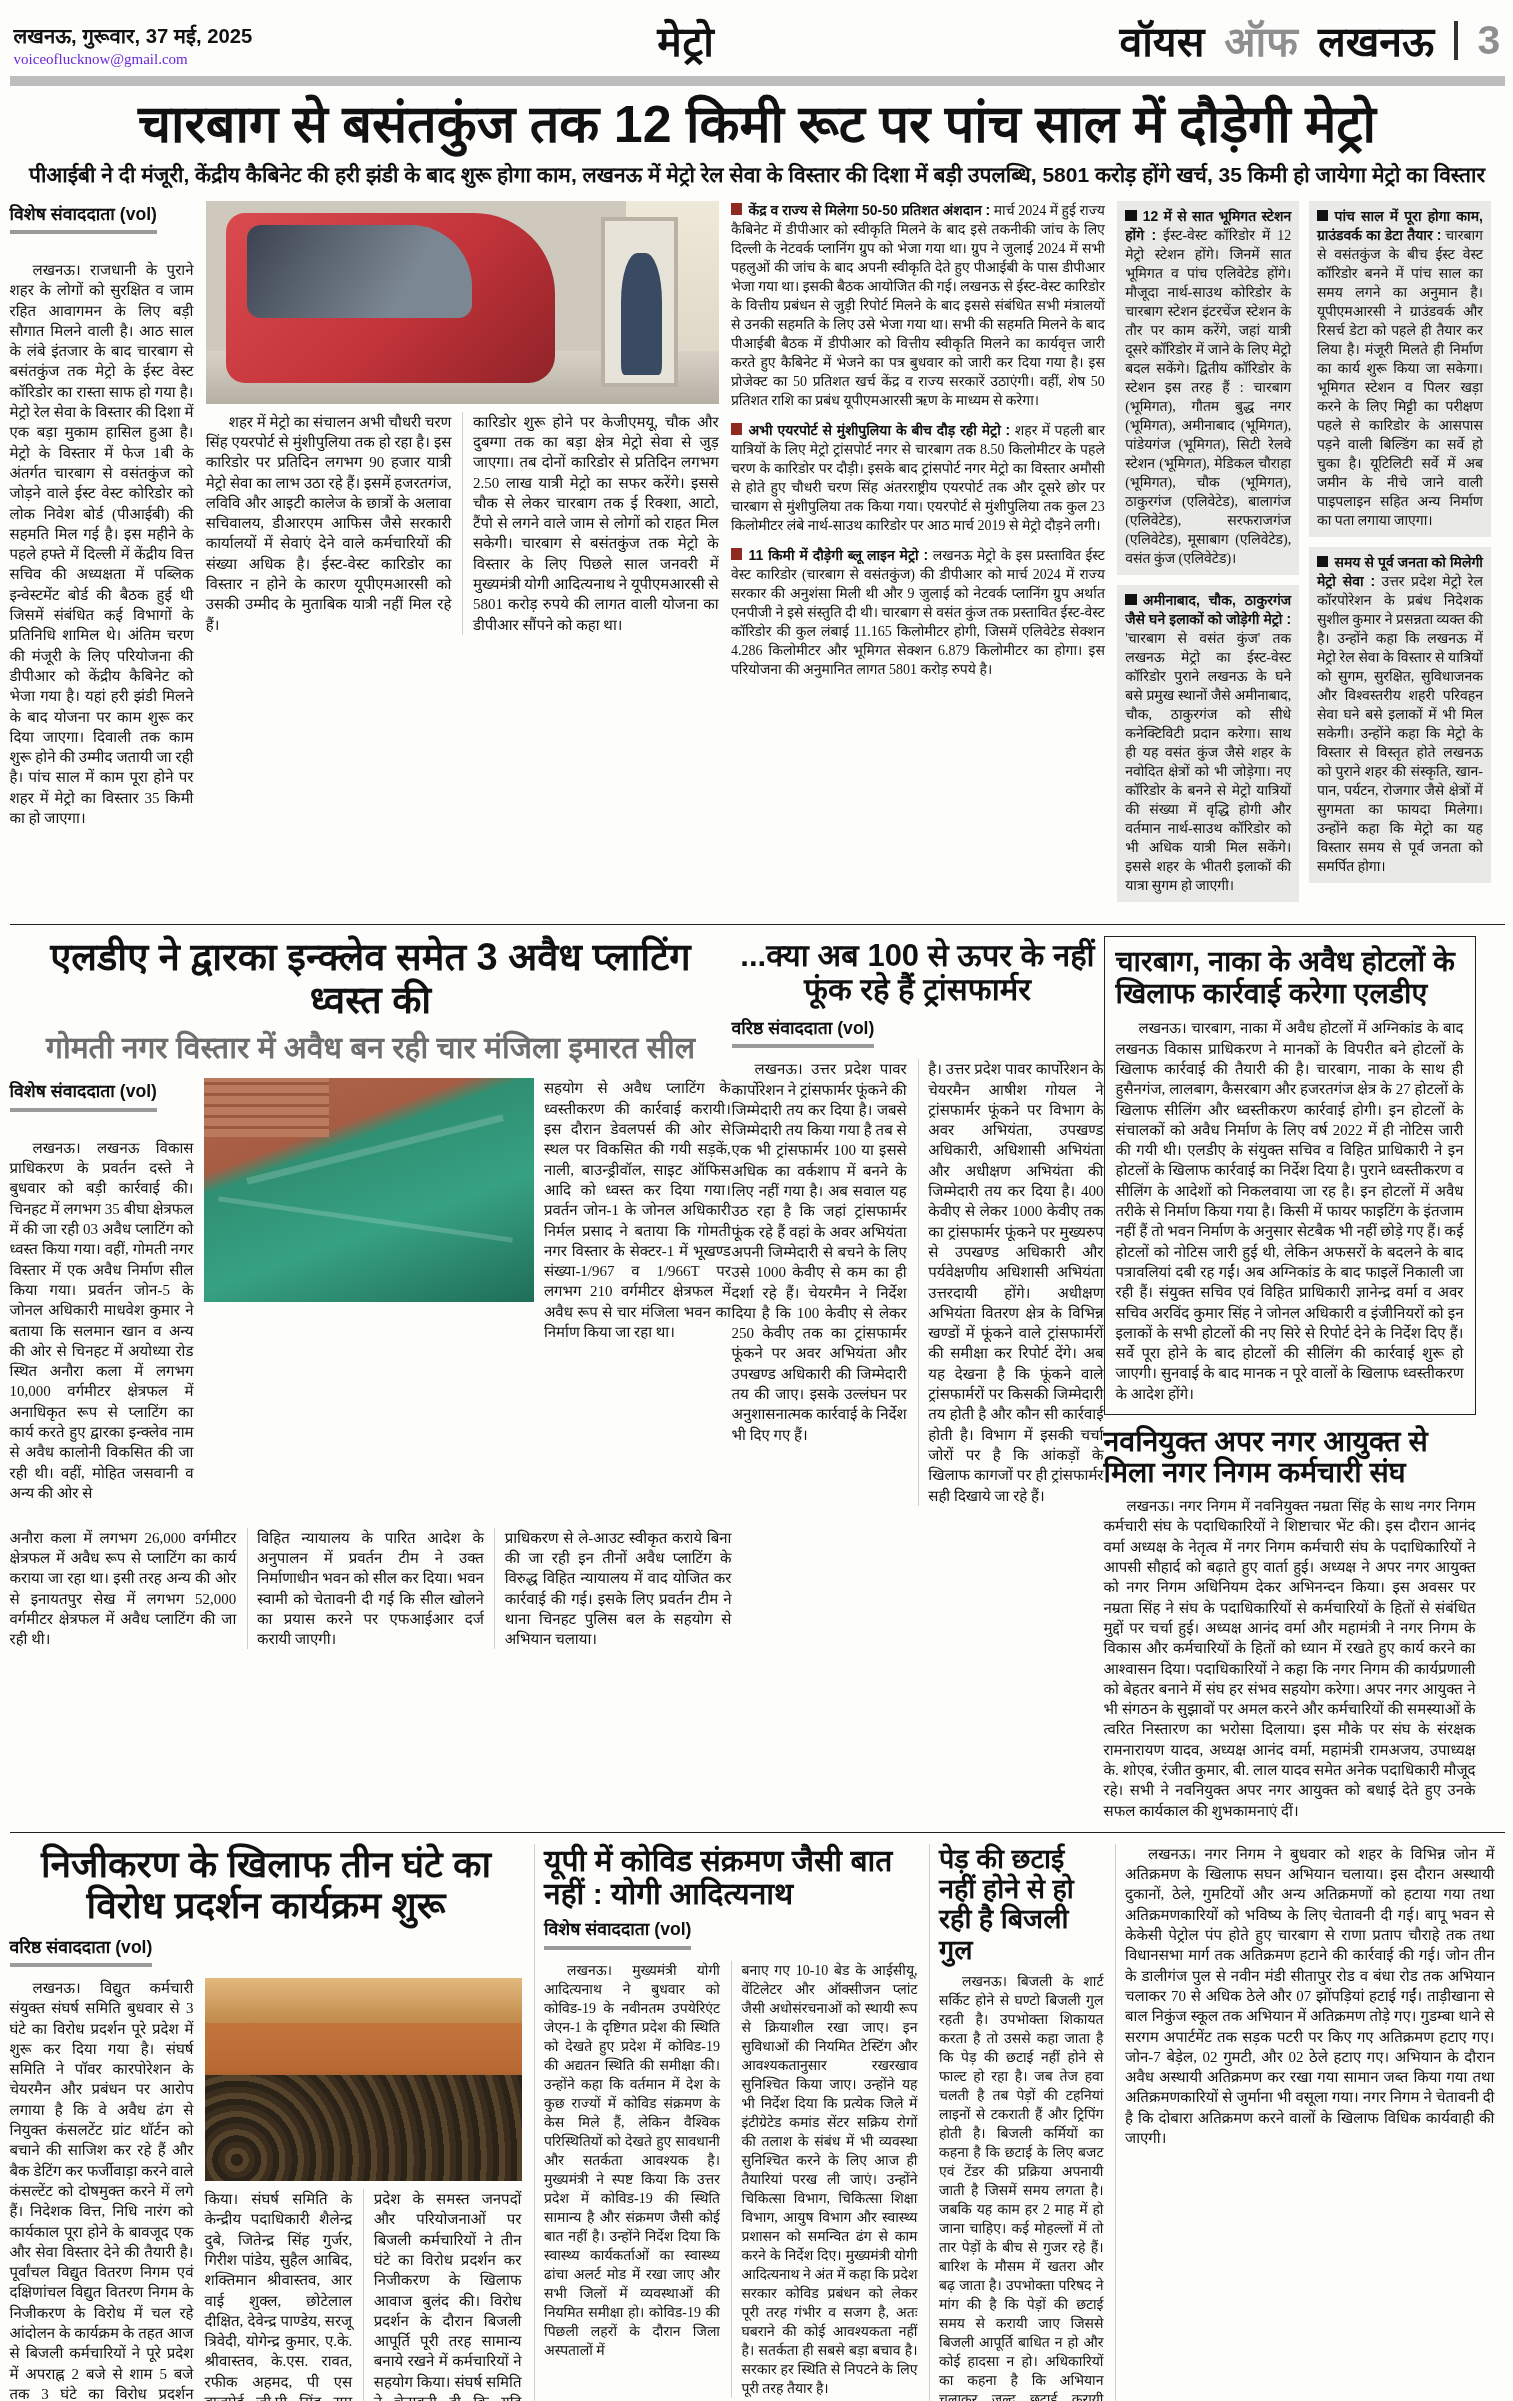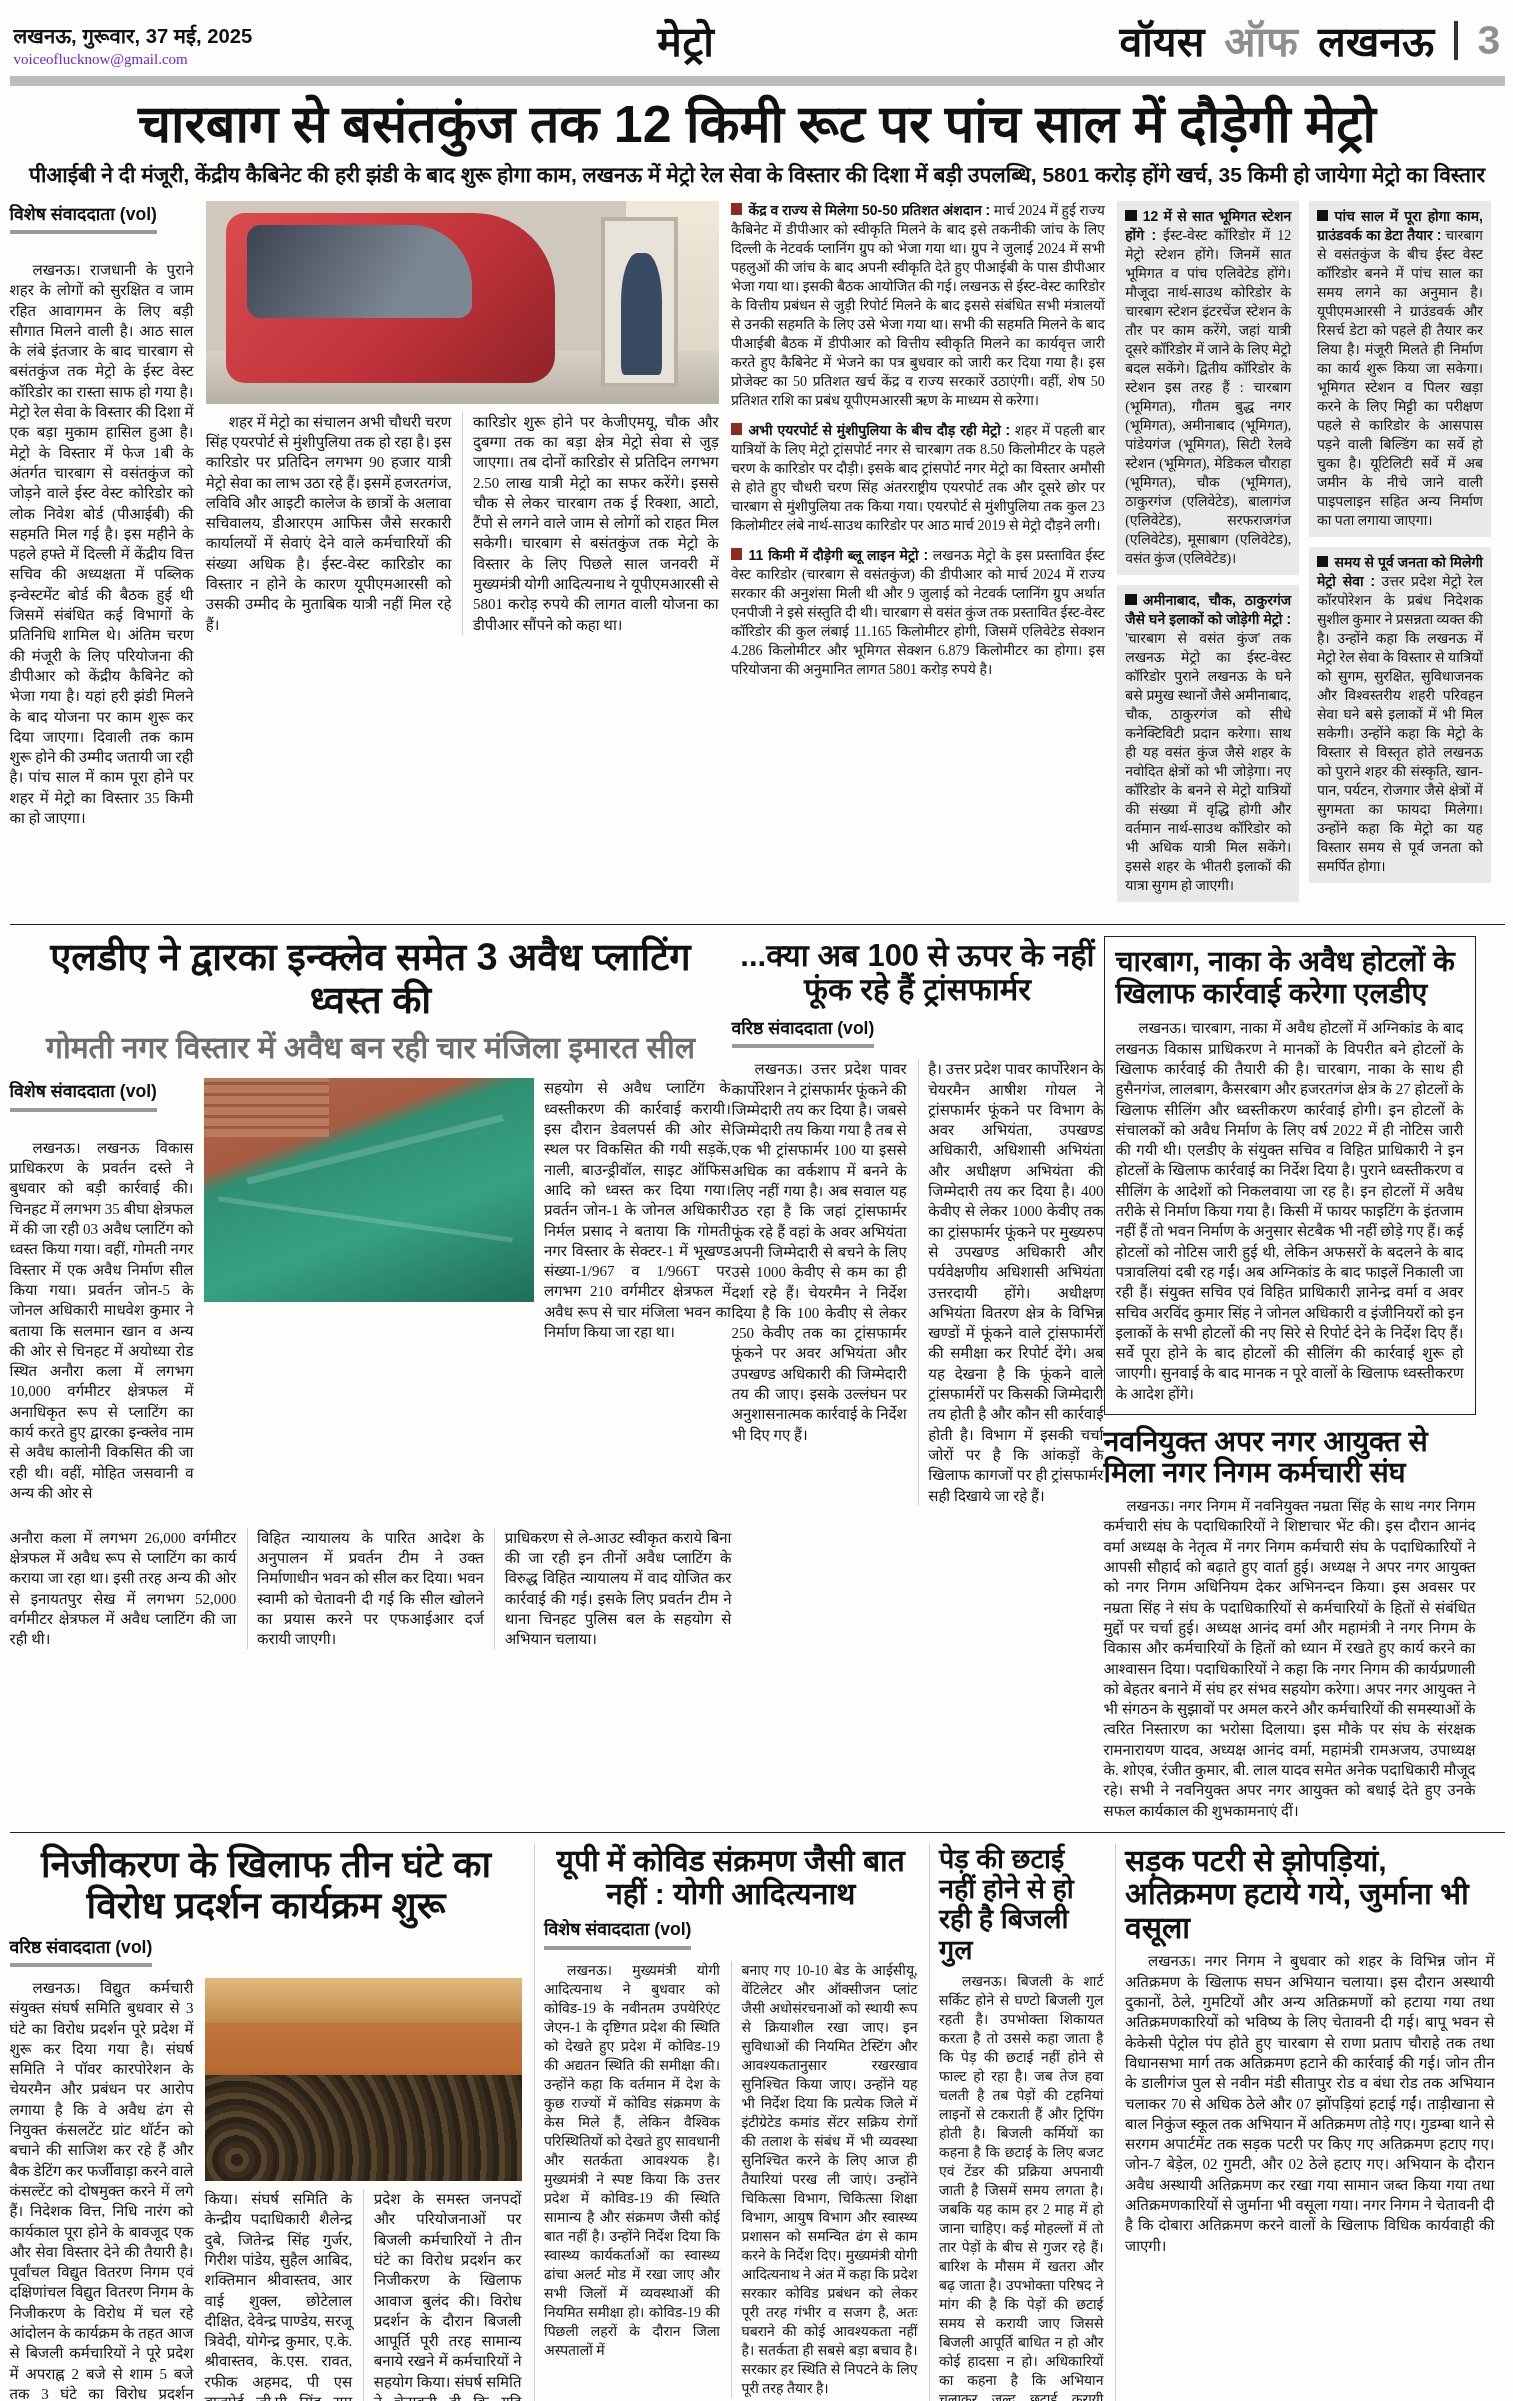--- a/index.html
+++ b/index.html
@@ -64,21 +64,21 @@
   .lda-below{display:flex;gap:10.2px;margin-top:9.5px;}
   .lda-below > div{flex:1;}
   .tr-hl{font-size:31px;text-align:center;margin:2.7px 0 6.8px 0;}
   .hotel-box{border:1.4px solid #222;padding:9.5px 11px;margin-bottom:11px;}
   .hotel-hl{font-size:28.5px;margin:0 0 8.1px 0;}
   .un-hl{font-size:28.5px;margin:4.1px 0 6.8px 0;}
   
   .c-grid{display:grid;grid-template-columns:513px 384px 175px 380px;gap:11px;padding:11px 0 12.2px 0;border-bottom:1.4px solid #222;}
   .nj-hl{font-size:37px;margin:0 0 6.8px 0;}
   .nj-row{display:grid;grid-template-columns:184px 317px;gap:11px;}
-  .cv-hl{font-size:30px;text-align:center;margin:0 0 5.4px 0;}
+  .cv-hl{font-size:30px;text-align:left;margin:0 0 5.4px 0;}
   .pd-hl{font-size:27px;margin:0 0 6.8px 0;}
   .sd-hl{font-size:30px;margin:0 0 6.8px 0;}
 </style>
 </head>
 <body>
 
 <div class="page">
 
   <div class="hdr">
     <div class="hdr-left">
@@ -232,19 +232,18 @@
         <div class="small-txt colrule" style="flex:1;padding-left:9.5px;">बनाए गए 10-10 बेड के आईसीयू, वेंटिलेटर और ऑक्सीजन प्लांट जैसी अधोसंरचनाओं को स्थायी रूप से क्रियाशील रखा जाए। इन सुविधाओं की नियमित टेस्टिंग और आवश्यकतानुसार रखरखाव सुनिश्चित किया जाए। उन्होंने यह भी निर्देश दिया कि प्रत्येक जिले में इंटीग्रेटेड कमांड सेंटर सक्रिय रोगों की तलाश के संबंध में भी व्यवस्था सुनिश्चित करने के लिए आज ही तैयारियां परख ली जाएं। उन्होंने चिकित्सा विभाग, चिकित्सा शिक्षा विभाग, आयुष विभाग और स्वास्थ्य प्रशासन को समन्वित ढंग से काम करने के निर्देश दिए। मुख्यमंत्री योगी आदित्यनाथ ने अंत में कहा कि प्रदेश सरकार कोविड प्रबंधन को लेकर पूरी तरह गंभीर व सजग है, अतः घबराने की कोई आवश्यकता नहीं है। सतर्कता ही सबसे बड़ा बचाव है। सरकार हर स्थिति से निपटने के लिए पूरी तरह तैयार है।</div>
       </div>
     </div>
 
     <div class="colrule" style="padding-left:9.5px;">
       <h2 class="hl pd-hl">पेड़ की छटाई नहीं होने से हो रही है बिजली गुल</h2>
       <p class="small-txt jump" style="margin:0;">लखनऊ। बिजली के शार्ट सर्किट होने से घण्टो बिजली गुल रहती है। उपभोक्ता शिकायत करता है तो उससे कहा जाता है कि पेड़ की छटाई नहीं होने से फाल्ट हो रहा है। जब तेज हवा चलती है तब पेड़ों की टहनियां लाइनों से टकराती हैं और ट्रिपिंग होती है। बिजली कर्मियों का कहना है कि छटाई के लिए बजट एवं टेंडर की प्रक्रिया अपनायी जाती है जिसमें समय लगता है। जबकि यह काम हर 2 माह में हो जाना चाहिए। कई मोहल्लों में तो तार पेड़ों के बीच से गुजर रहे हैं। बारिश के मौसम में खतरा और बढ़ जाता है। उपभोक्ता परिषद ने मांग की है कि पेड़ों की छटाई समय से करायी जाए जिससे बिजली आपूर्ति बाधित न हो और कोई हादसा न हो। अधिकारियों का कहना है कि अभियान चलाकर जल्द छटाई करायी जाएगी।</p>
     </div>
 
     <div class="colrule" style="padding-left:9.5px;">
-      <h2 class="hl sd-hl">सड़क पटरी से झोपड़ियां, अतिक्रमण हटाये गये, जुर्माना भी वसूला</h2>
       <p class="body-txt jump" style="margin:0;">लखनऊ। नगर निगम ने बुधवार को शहर के विभिन्न जोन में अतिक्रमण के खिलाफ सघन अभियान चलाया। इस दौरान अस्थायी दुकानों, ठेले, गुमटियों और अन्य अतिक्रमणों को हटाया गया तथा अतिक्रमणकारियों को भविष्य के लिए चेतावनी दी गई। बापू भवन से केकेसी पेट्रोल पंप होते हुए चारबाग से राणा प्रताप चौराहे तक तथा विधानसभा मार्ग तक अतिक्रमण हटाने की कार्रवाई की गई। जोन तीन के डालीगंज पुल से नवीन मंडी सीतापुर रोड व बंधा रोड तक अभियान चलाकर 70 से अधिक ठेले और 07 झोंपड़ियां हटाई गईं। ताड़ीखाना से बाल निकुंज स्कूल तक अभियान में अतिक्रमण तोड़े गए। गुडम्बा थाने से सरगम अपार्टमेंट तक सड़क पटरी पर किए गए अतिक्रमण हटाए गए। जोन-7 बेड़ेल, 02 गुमटी, और 02 ठेले हटाए गए। अभियान के दौरान अवैध अस्थायी अतिक्रमण कर रखा गया सामान जब्त किया गया तथा अतिक्रमणकारियों से जुर्माना भी वसूला गया। नगर निगम ने चेतावनी दी है कि दोबारा अतिक्रमण करने वालों के खिलाफ विधिक कार्यवाही की जाएगी।</p>
     </div>
   </div>
 
 </div>
 
 
 </body></html>

